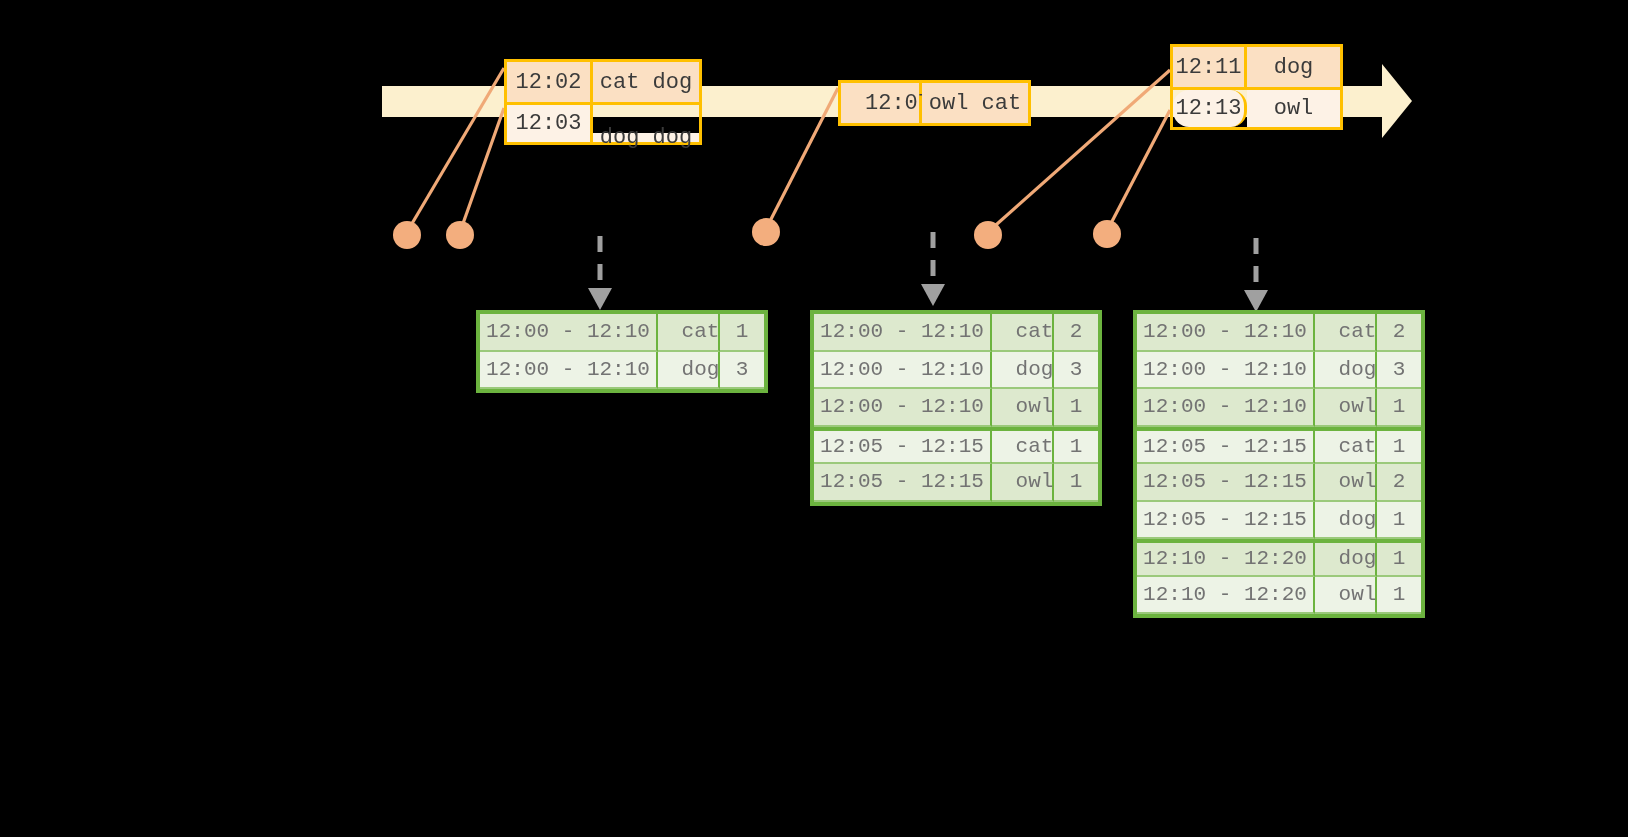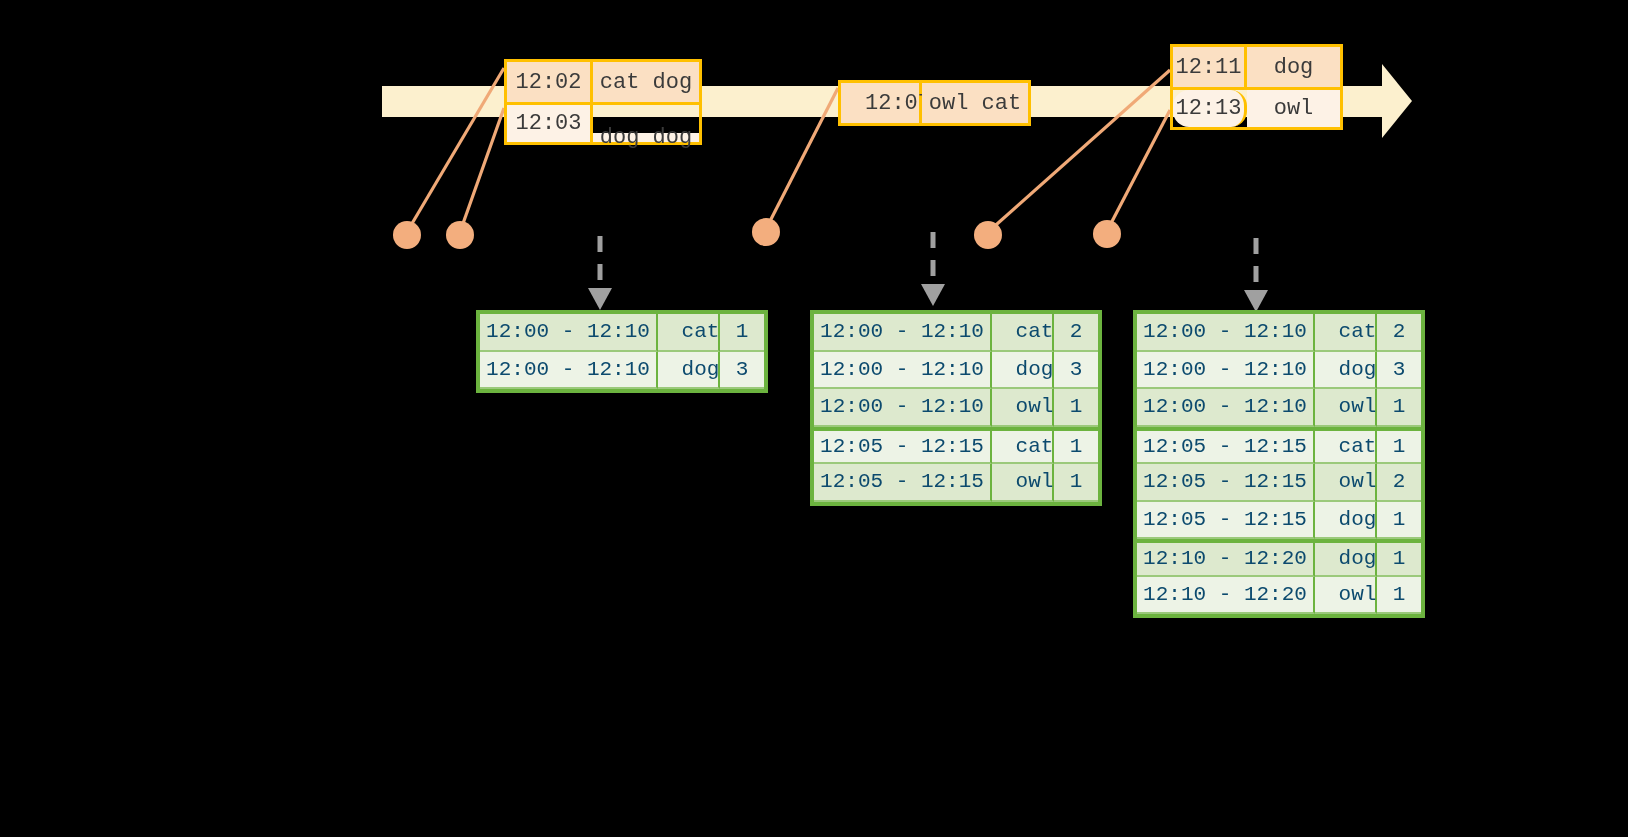--- a/index.html
+++ b/index.html
@@ -83,21 +83,21 @@
     height: 37.5px;
   }
   .res-row.even .rcell { background: #DDE9CE; }
   .res-row.odd  .rcell { background: #EDF3E6; }
   .res-row.wsep { border-top: 4px solid #6CB33F; }
   .rcell {
     box-sizing: border-box;
     display: flex;
     align-items: center;
     justify-content: center;
-    color: #0c4a6e;
+    color: #737373;
     font-size: 21px;
     border-right: 2px solid #6CB33F;
     border-bottom: 2px solid #9BC97B;
   }
   .rcell:last-child { border-right: none; }
   .rcell-window { width: 178px; }
   .rcell-word   { width: 62px; padding-left: 25px; }
   .rcell-count  { width: 44px; }
 
   

